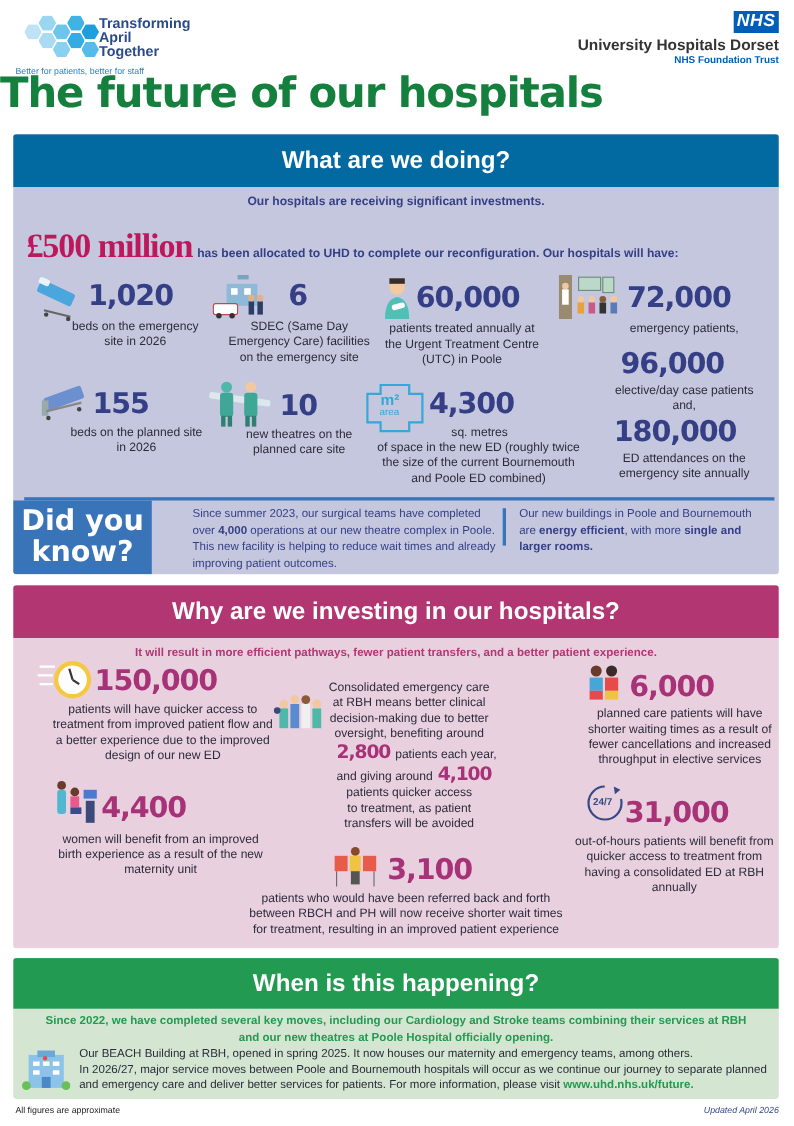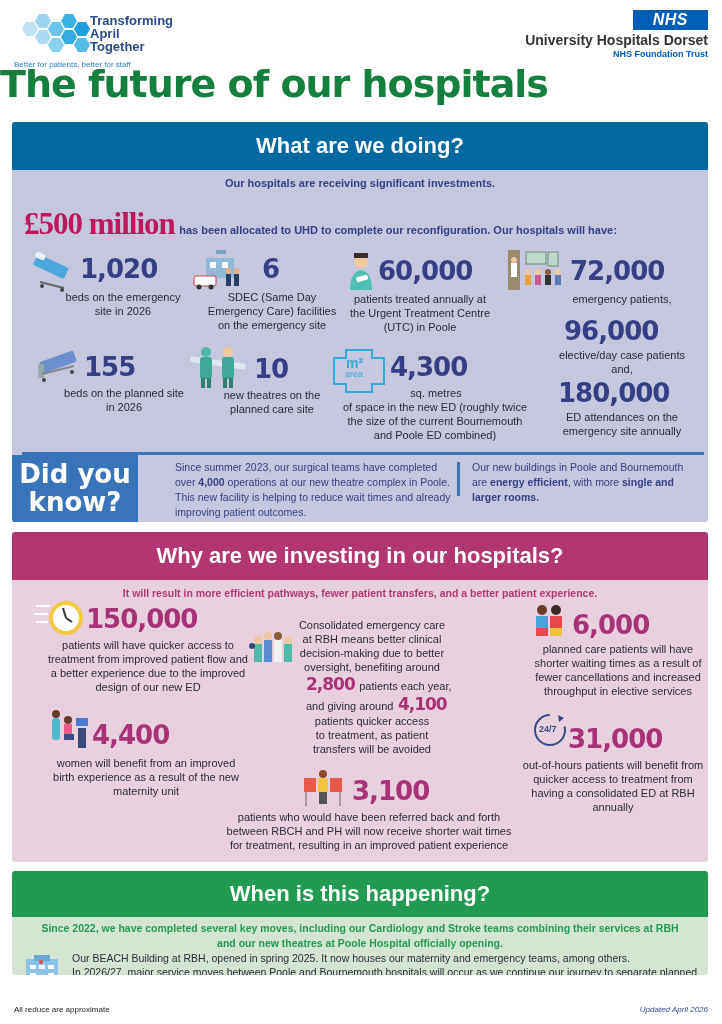--- a/index.html
+++ b/index.html
@@ -7,35 +7,35 @@
   .abs { position: absolute; }
 
   
   .tct-logo { left: 14px; top: 12px; width: 150px; height: 52px; }
   .hex-cluster { position: absolute; left: 8px; top: 2px; width: 68px; height: 46px; }
   .hex { position: absolute; width: 16px; height: 14px; clip-path: polygon(25% 0,75% 0,100% 50%,75% 100%,25% 100%,0 50%); }
   .tct-text { position: absolute; left: 76px; top: 2px; font-size: 13px; font-weight: bold; color: #2a4a8a; line-height: 13px; }
   .tct-tag { position: absolute; left: 0; top: 48px; font-size: 8px; color: #2a7fc1; white-space: nowrap; }
 
   .nhs-logo { right: 14px; top: 10px; text-align: right; }
-  .nhs-badge { display: inline-block; background: #005eb8; color: #fff; font-weight: bold; font-style: italic; font-size: 16px; padding: 0 20px; line-height: 20px; letter-spacing: 0.5px; }
+  .nhs-badge { display: inline-block; background: #005eb8; color: #fff; font-weight: bold; font-style: italic; font-size: 16px; padding: 0 3px; line-height: 20px; letter-spacing: 0.5px; }
   .nhs-org { font-size: 14px; font-weight: bold; color: #333; line-height: 17px; margin-top: 2px; }
   .nhs-trust { font-size: 9px; font-weight: bold; color: #005eb8; line-height: 10px; }
 
   .main-title { left: 0; width: 722px; top: 62px; text-align: left; font-family: "DejaVu Sans", sans-serif; font-weight: bold; font-size: 38px; color: #15803d; letter-spacing: -1px; }
 
   
   .section { position: absolute; left: 12px; width: 696px; border-radius: 3px; overflow: hidden; }
   .sec-header { color: #fff; text-align: center; font-size: 22px; font-weight: bold; height: 48px; line-height: 48px; }
   .blue .sec-header { background: #0369a1; }
   .blue { background: #c5c7de; top: 122px; height: 400px; }
   .pink .sec-header { background: #b23672; }
   .pink { background: #e9d0df; top: 532px; height: 330px; }
   .green .sec-header { background: #239a52; }
-  .green { background: #d4e6d2; top: 871px; height: 104px; }
+  .green { background: #d4e6d2; top: 871px; height: 128px; }
 
   .center-text { text-align: center; font-size: 11px; font-weight: bold; line-height: 15px; }
 
   .big-num { font-family: "DejaVu Sans", sans-serif; font-weight: bold; letter-spacing: -1px; }
   .blue .big-num { color: #343f86; font-size: 26px; }
   .pink .big-num { color: #a83277; font-size: 26px; }
   .stat-desc { font-size: 11px; text-align: center; line-height: 14px; color: #2b2b3a; }
 
   .icon-box { position: absolute; }
 
@@ -317,14 +317,14 @@
         <circle cx="4" cy="34" r="4" fill="#6abf5a"></circle>
         <circle cx="40" cy="34" r="4" fill="#6abf5a"></circle>
       </svg>
   </div>
   <div class="abs" style="left:60px;top:80px;width:630px;font-size:10.5px;line-height:14px;color:#2b2b3a;">
     <div>Our BEACH Building at RBH, opened in spring 2025. It now houses our maternity and emergency teams, among others.</div>
     <div><span>In 2026/27, major service moves between Poole and Bournemouth hospitals will occur as we continue our journey to separate planned and emergency care and deliver better services for patients. For more information, please visit </span><a style="color:#239a52;font-weight:bold;text-decoration:none;">www.uhd.nhs.uk/future.</a></div>
   </div>
 </div>
 
-<div class="abs" style="left:14px;top:1005px;font-size:8px;color:#222;">All reduce are approximate</div>
+<div class="abs" style="left:14px;top:1005px;font-size:8px;color:#222;">All figures are approximate</div>
 <div class="abs" style="right:14px;top:1005px;font-size:8px;font-style:italic;color:#354a86;">Updated April 2026</div>
 
 </body></html>

